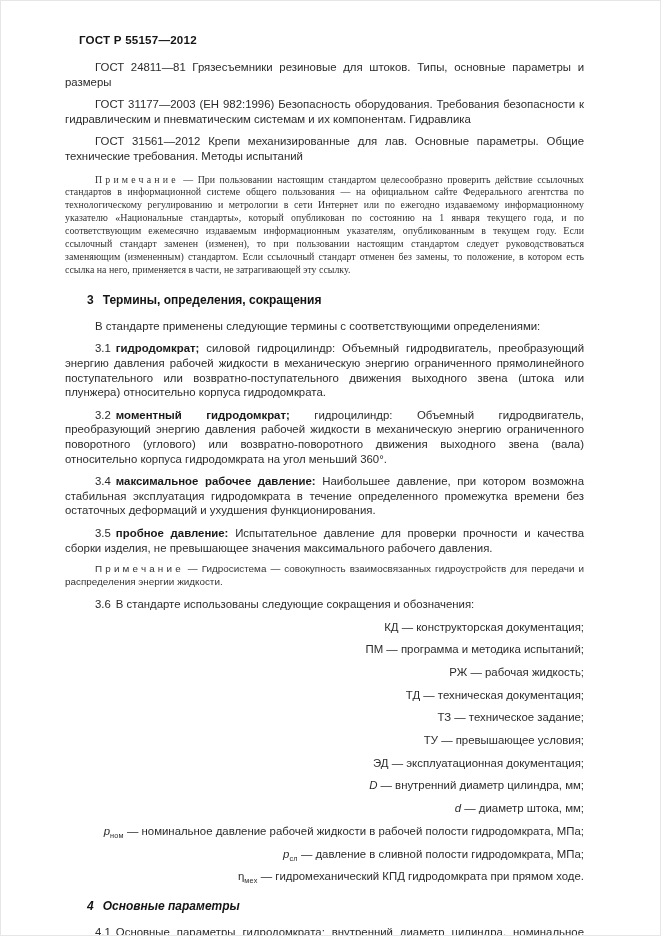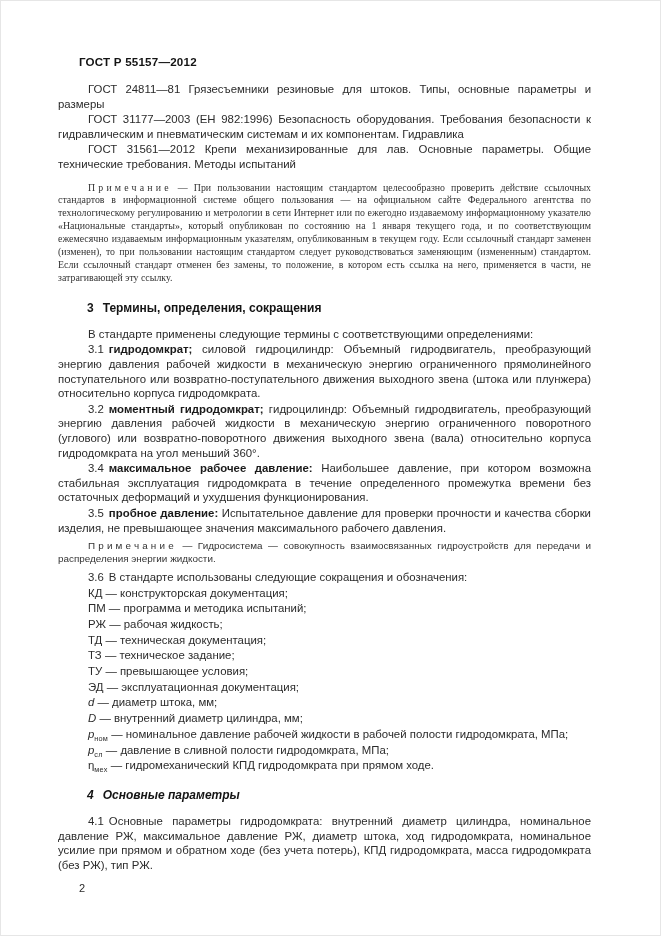--- a/index.html
+++ b/index.html
@@ -8,33 +8,33 @@
     background: #f2f2f2;
     font-family: "Liberation Sans", sans-serif;
   }
   .page {
     position: relative;
     width: 661px;
     height: 936px;
     margin: 0 auto;
     background: #ffffff;
     box-sizing: border-box;
-    padding: 54px 68px 0 56px;
+    padding: 32px 68px 0 56px;
     border: 1px solid #e6e6e6;
     color: #2b2b2b;
     overflow: hidden;
   }
   .doc-header {
     font-weight: bold;
     font-size: 11.6px;
     color: #141414;
     margin: 0 0 14px 22px;
     letter-spacing: 0.2px;
   }
-  p { margin: 1px; }
+  p { margin: 8px; }
   .body-p {
     font-size: 11.4px;
     line-height: 14.6px;
     text-align: justify;
     text-indent: 30px;
     color: #2b2b2b;
   }
   .note {
     font-size: 9.9px;
     line-height: 12.9px;
@@ -53,21 +53,21 @@
     text-indent: 30px;
   }
   .sec-heading .sec-num { padding-right: 9px; }
   .h4 { margin-top: 15px; font-style: italic; }
   .t-num { padding-right: 5px; }
   b { color: #1a1a1a; }
   .abbr {
     font-size: 11.4px;
     line-height: 14.7px;
     text-indent: 30px;
-    text-align: left;
+    text-align: right;
   }
   .it { font-style: italic; }
   sub {
     font-size: 7.3px;
     line-height: 0;
     letter-spacing: 0.2px;
   }
   .page-number {
     font-size: 11px;
     color: #2b2b2b;
@@ -104,22 +104,22 @@
 
   <p class="body-p"><span class="t-num">3.6</span><span>В стандарте использованы следующие сокращения и обозначения:</span></p>
 
   <p class="abbr"><span>КД</span><sub></sub> <span>— конструкторская документация;</span></p>
   <p class="abbr"><span>ПМ</span><sub></sub> <span>— программа и методика испытаний;</span></p>
   <p class="abbr"><span>РЖ</span><sub></sub> <span>— рабочая жидкость;</span></p>
   <p class="abbr"><span>ТД</span><sub></sub> <span>— техническая документация;</span></p>
   <p class="abbr"><span>ТЗ</span><sub></sub> <span>— техническое задание;</span></p>
   <p class="abbr"><span>ТУ</span><sub></sub> <span>— превышающее условия;</span></p>
   <p class="abbr"><span>ЭД</span><sub></sub> <span>— эксплуатационная документация;</span></p>
+  <p class="abbr"><span class="it">D</span><sub></sub> <span>— внутренний диаметр цилиндра, мм;</span></p>
   <p class="abbr"><span class="it">d</span><sub></sub> <span>— диаметр штока, мм;</span></p>
-  <p class="abbr"><span class="it">D</span><sub></sub> <span>— внутренний диаметр цилиндра, мм;</span></p>
   <p class="abbr"><span class="it">p</span><sub>ном</sub> <span>— номинальное давление рабочей жидкости в рабочей полости гидродомкрата, МПа;</span></p>
   <p class="abbr"><span class="it">p</span><sub>сл</sub> <span>— давление в сливной полости гидродомкрата, МПа;</span></p>
   <p class="abbr"><span>η</span><sub>мех</sub> <span>— гидромеханический КПД гидродомкрата при прямом ходе.</span></p>
 
   <h2 class="sec-heading h4"><span class="sec-num">4</span><span>Основные параметры</span></h2>
 
   <p class="body-p"><span class="t-num">4.1</span><span>Основные параметры гидродомкрата: внутренний диаметр цилиндра, номинальное давление РЖ, максимальное давление РЖ, диаметр штока, ход гидродомкрата, номинальное усилие при прямом и обратном ходе (без учета потерь), КПД гидродомкрата, масса гидродомкрата (без РЖ), тип РЖ.</span></p>
 
   <div class="page-number">2</div>
 

